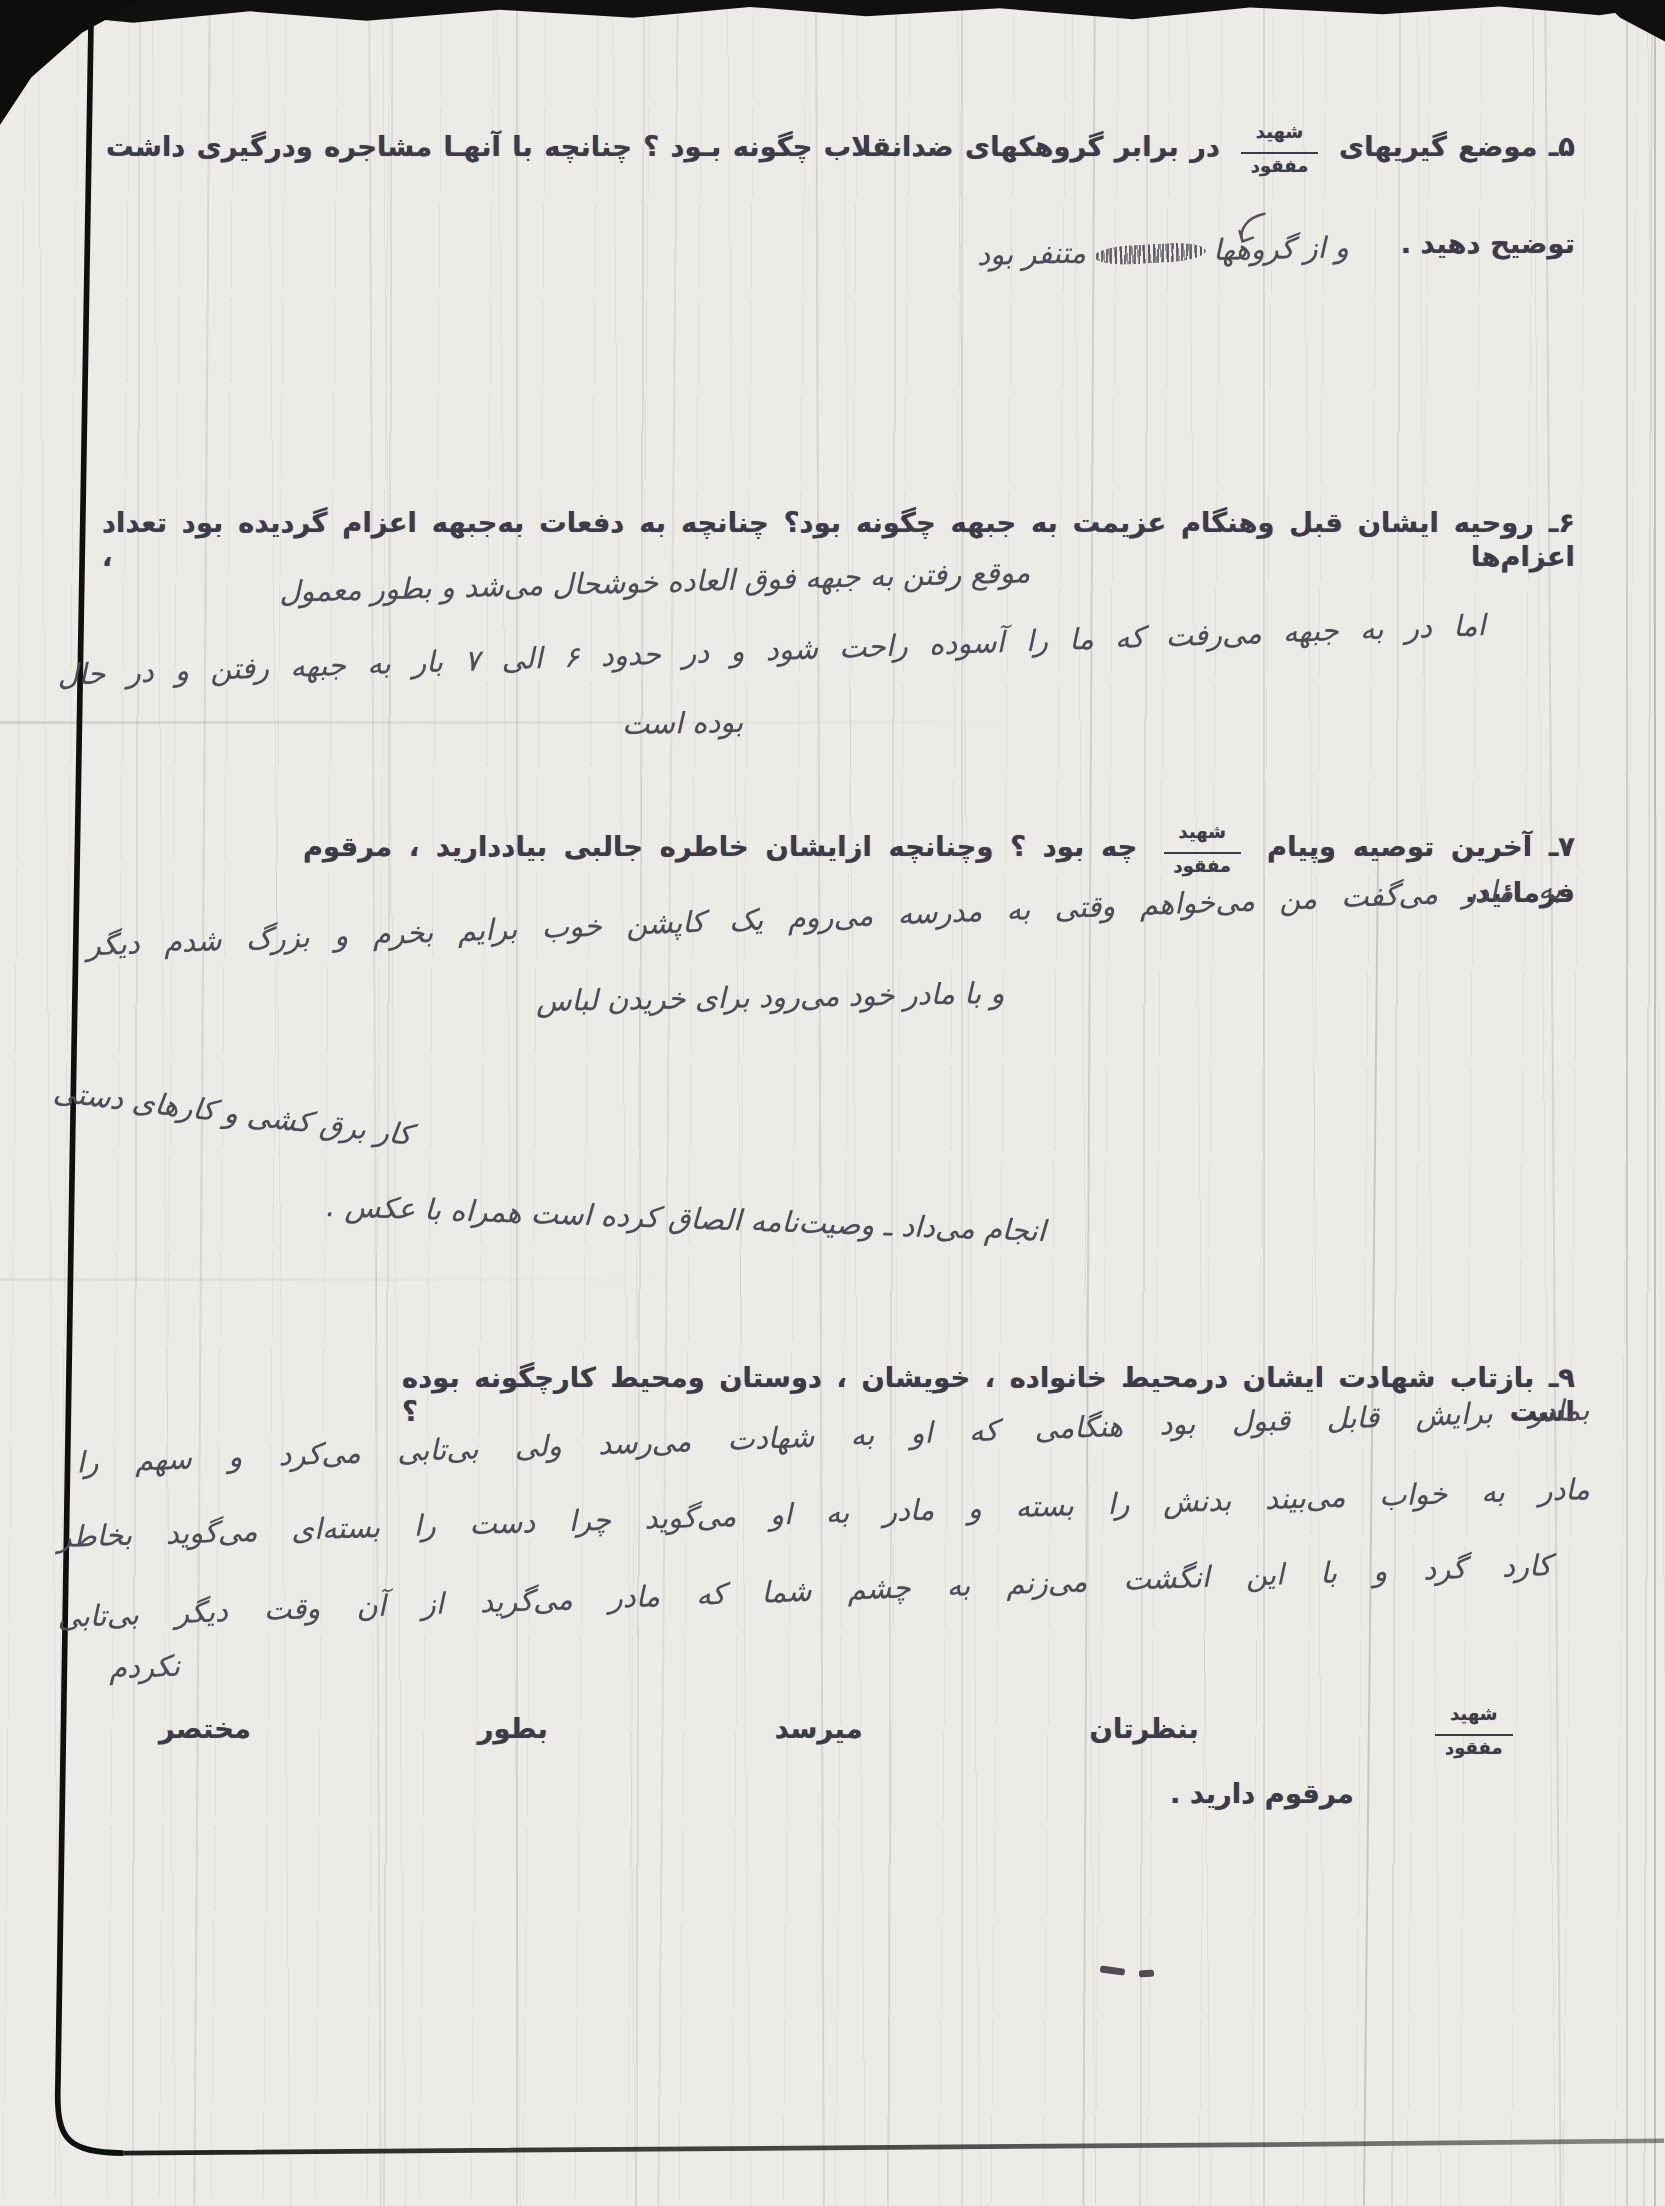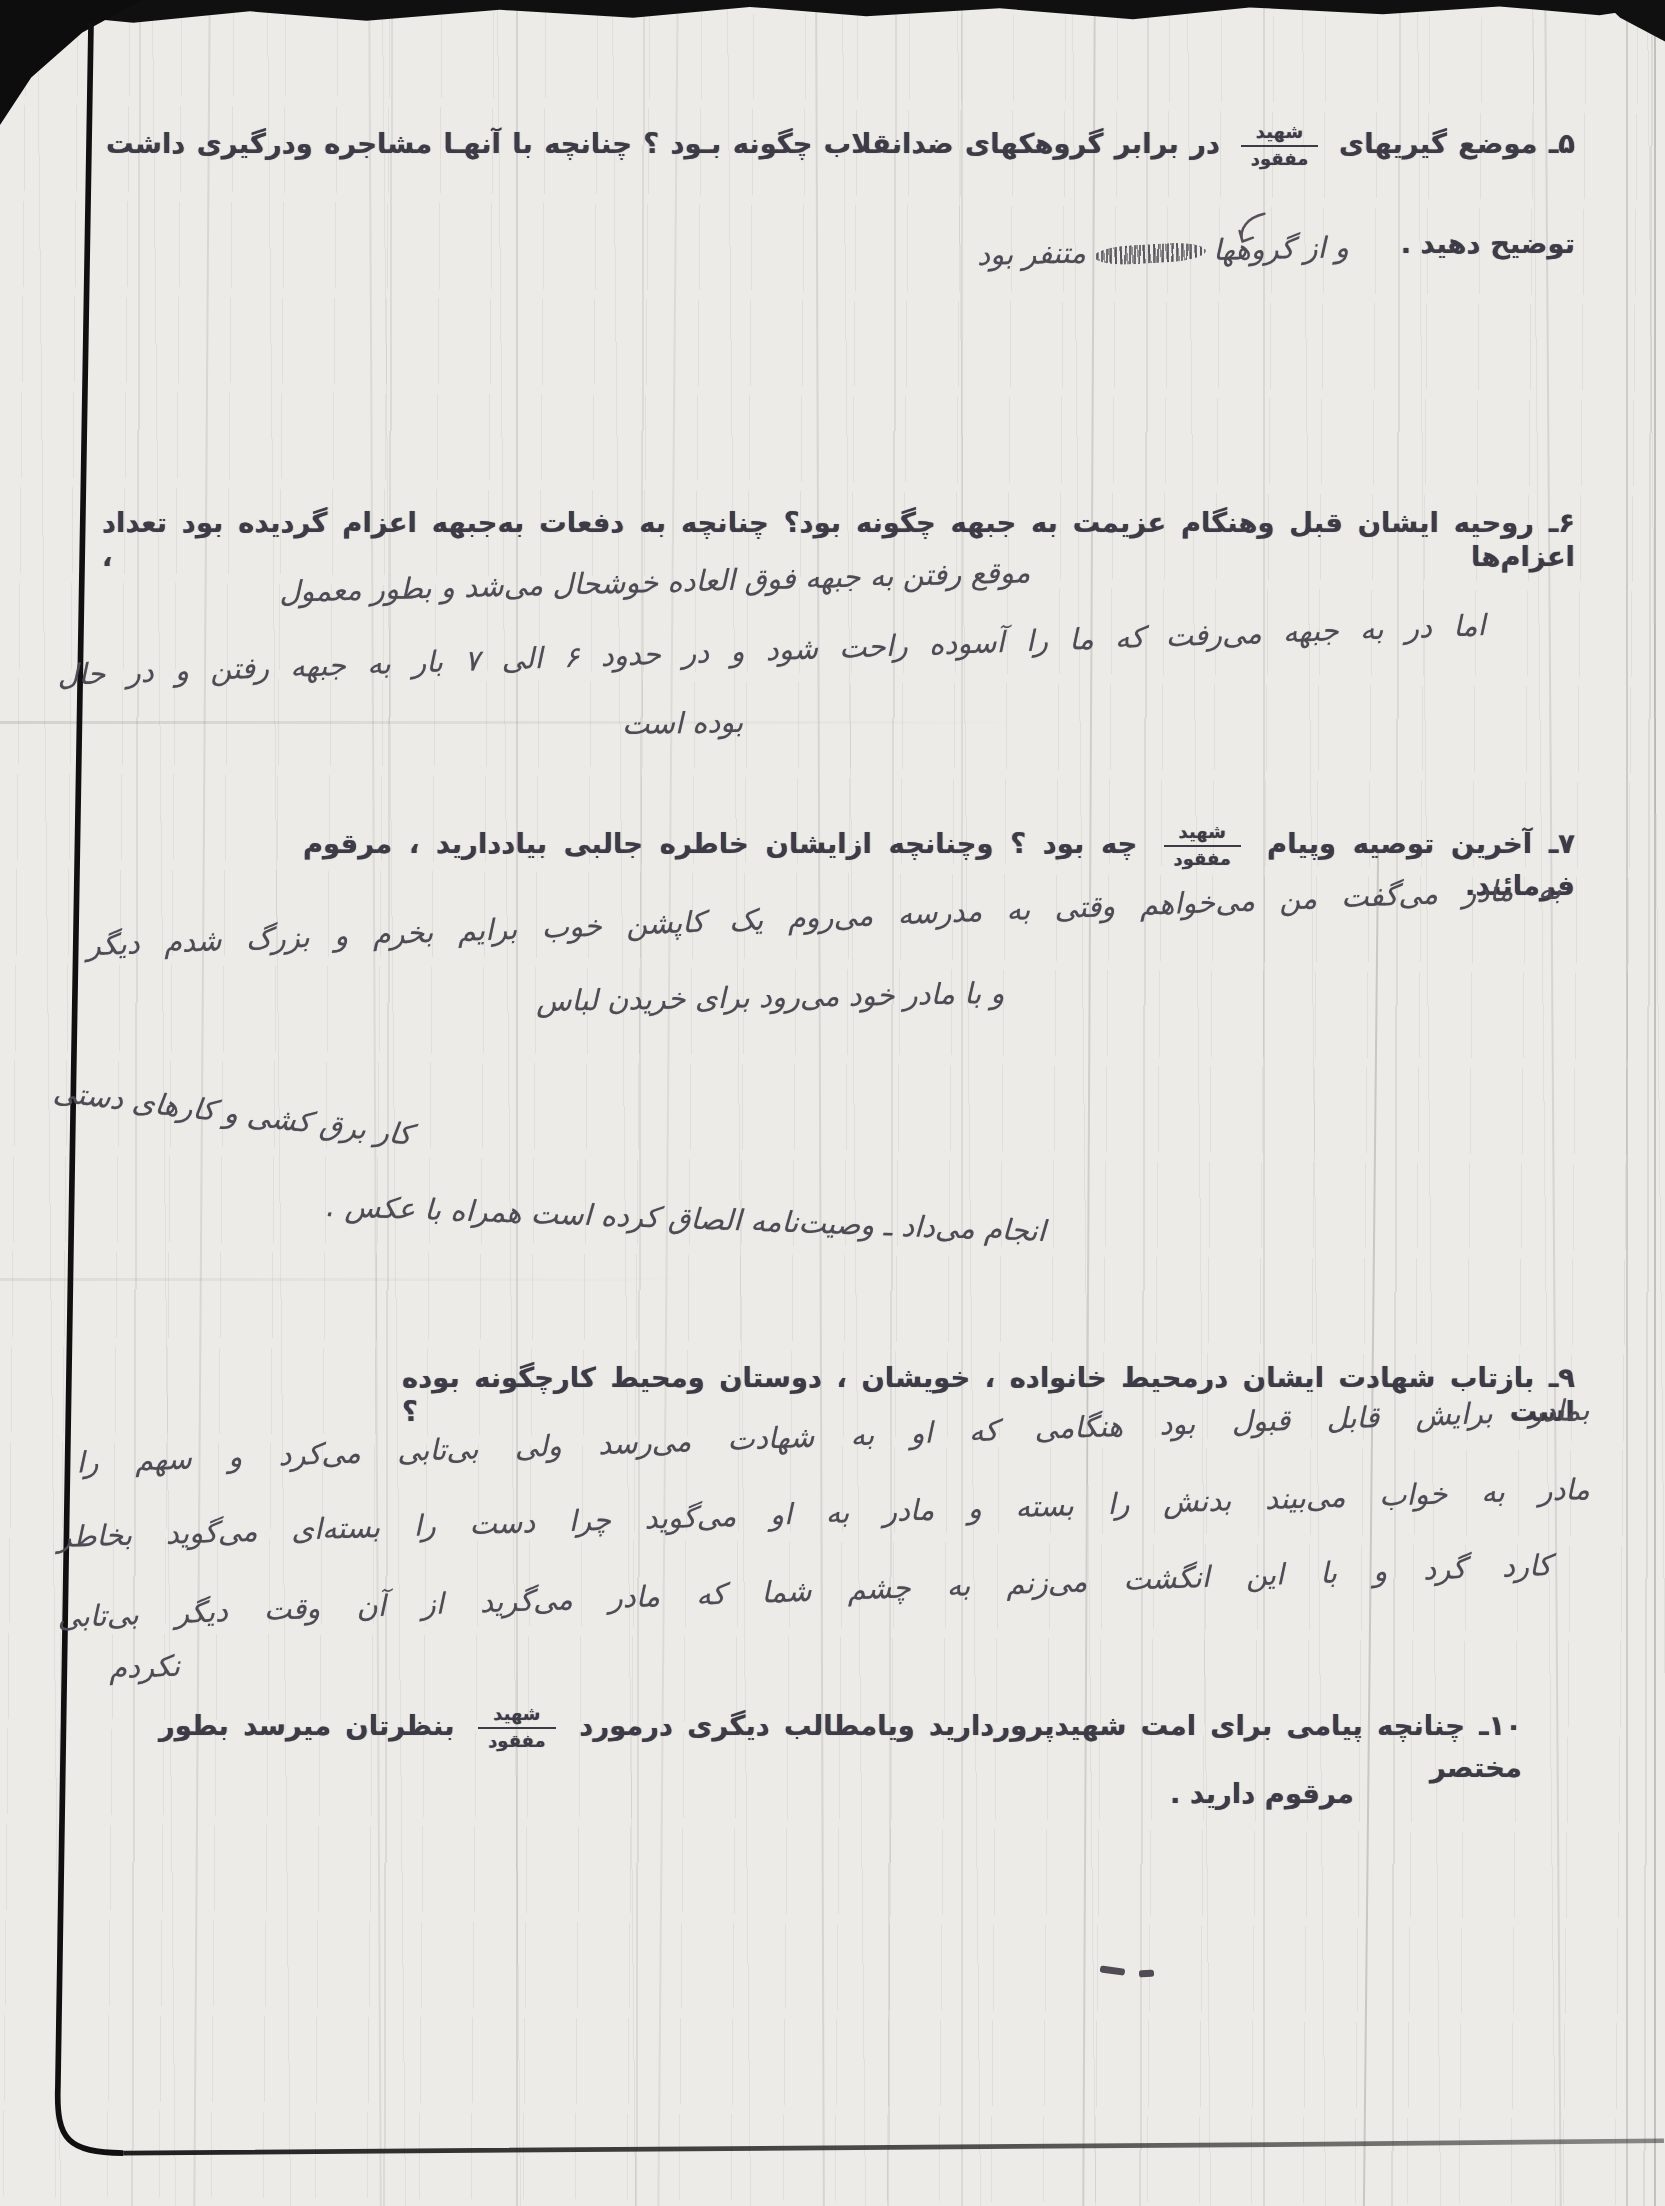--- a/index.html
+++ b/index.html
@@ -32,21 +32,21 @@
   .frame-svg{position:absolute;top:0;left:0;pointer-events:none;}
   
   .blk{position:absolute;direction:rtl;line-height:1.25;}
   .printed{font-weight:bold;color:#3d3b46;font-size:27.4px;
     text-shadow:0.8px 0 0 rgba(0,110,80,.18), -0.8px 0 0 rgba(150,30,80,.16), 0 0 0.9px rgba(50,50,60,.45);}
   .hand{color:#4f4b55;font-size:29px;font-style:italic;
     text-shadow:0 0 0.9px rgba(70,65,80,.4);}
   .just{text-align:justify;text-align-last:justify;}
   .frac{display:inline-flex;flex-direction:column;align-items:center;vertical-align:middle;
     font-size:18px;line-height:1.2;margin:0 9.5px;font-weight:bold;}
-  .frac .ftop{border-bottom:2.8px solid currentColor;padding:0 15px 2px;}
+  .frac .ftop{border-bottom:2.8px solid currentColor;padding:0 15px 9px;}
   .frac .fbot{padding-top:1px;}
   .scribble{display:inline-block;width:112px;height:19px;margin:0 7.6px;vertical-align:middle;
     border-radius:45% / 65%;transform:rotate(-2deg);
     background:
       repeating-linear-gradient(94deg, transparent 0 2.8px, rgba(70,65,75,.75) 2.8px 4.7px),
       repeating-linear-gradient(86deg, transparent 0 3.8px, rgba(70,65,75,.55) 3.8px 5.7px);}
   .ink-mark{position:absolute;height:6.6px;background:#514b56;border-radius:2.8px;}
 </style>
 </head>
 <body>
@@ -146,21 +146,20 @@
     <span style="display:block" class="just">مادر به خواب می‌بیند بدنش را بسته و مادر به او می‌گوید چرا دست را بسته‌ای می‌گوید بخاطر</span>
   </div>
   <div class="blk hand just" style="top:1573px;right:114px;width:1495px;transform:rotate(-2deg);">
     <span style="display:block" class="just">کارد گرد و با این انگشت می‌زنم به چشم شما که مادر می‌گرید از آن وقت دیگر بی‌تابی</span>
   </div>
   <div class="blk hand" style="top:1649px;right:1486px;transform:rotate(-2deg);">
     <span>نکردم</span>
   </div>
 
   <div class="blk printed just" style="top:1703px;right:144px;width:1363px;">
-    <span>۱۰ـ چنانچه پیامی برای امت شهیدپروردارید ویامطالب دیگری درمورد</span>
     <span class="frac">
         <span class="ftop">شهید</span>
         <span class="fbot">مفقود</span>
       </span>
     <span>بنظرتان میرسد بطور مختصر</span>
   </div>
   <div class="blk printed" style="top:1777px;right:312px;text-align:right;">
     <span>مرقوم دارید .</span>
   </div>
 

